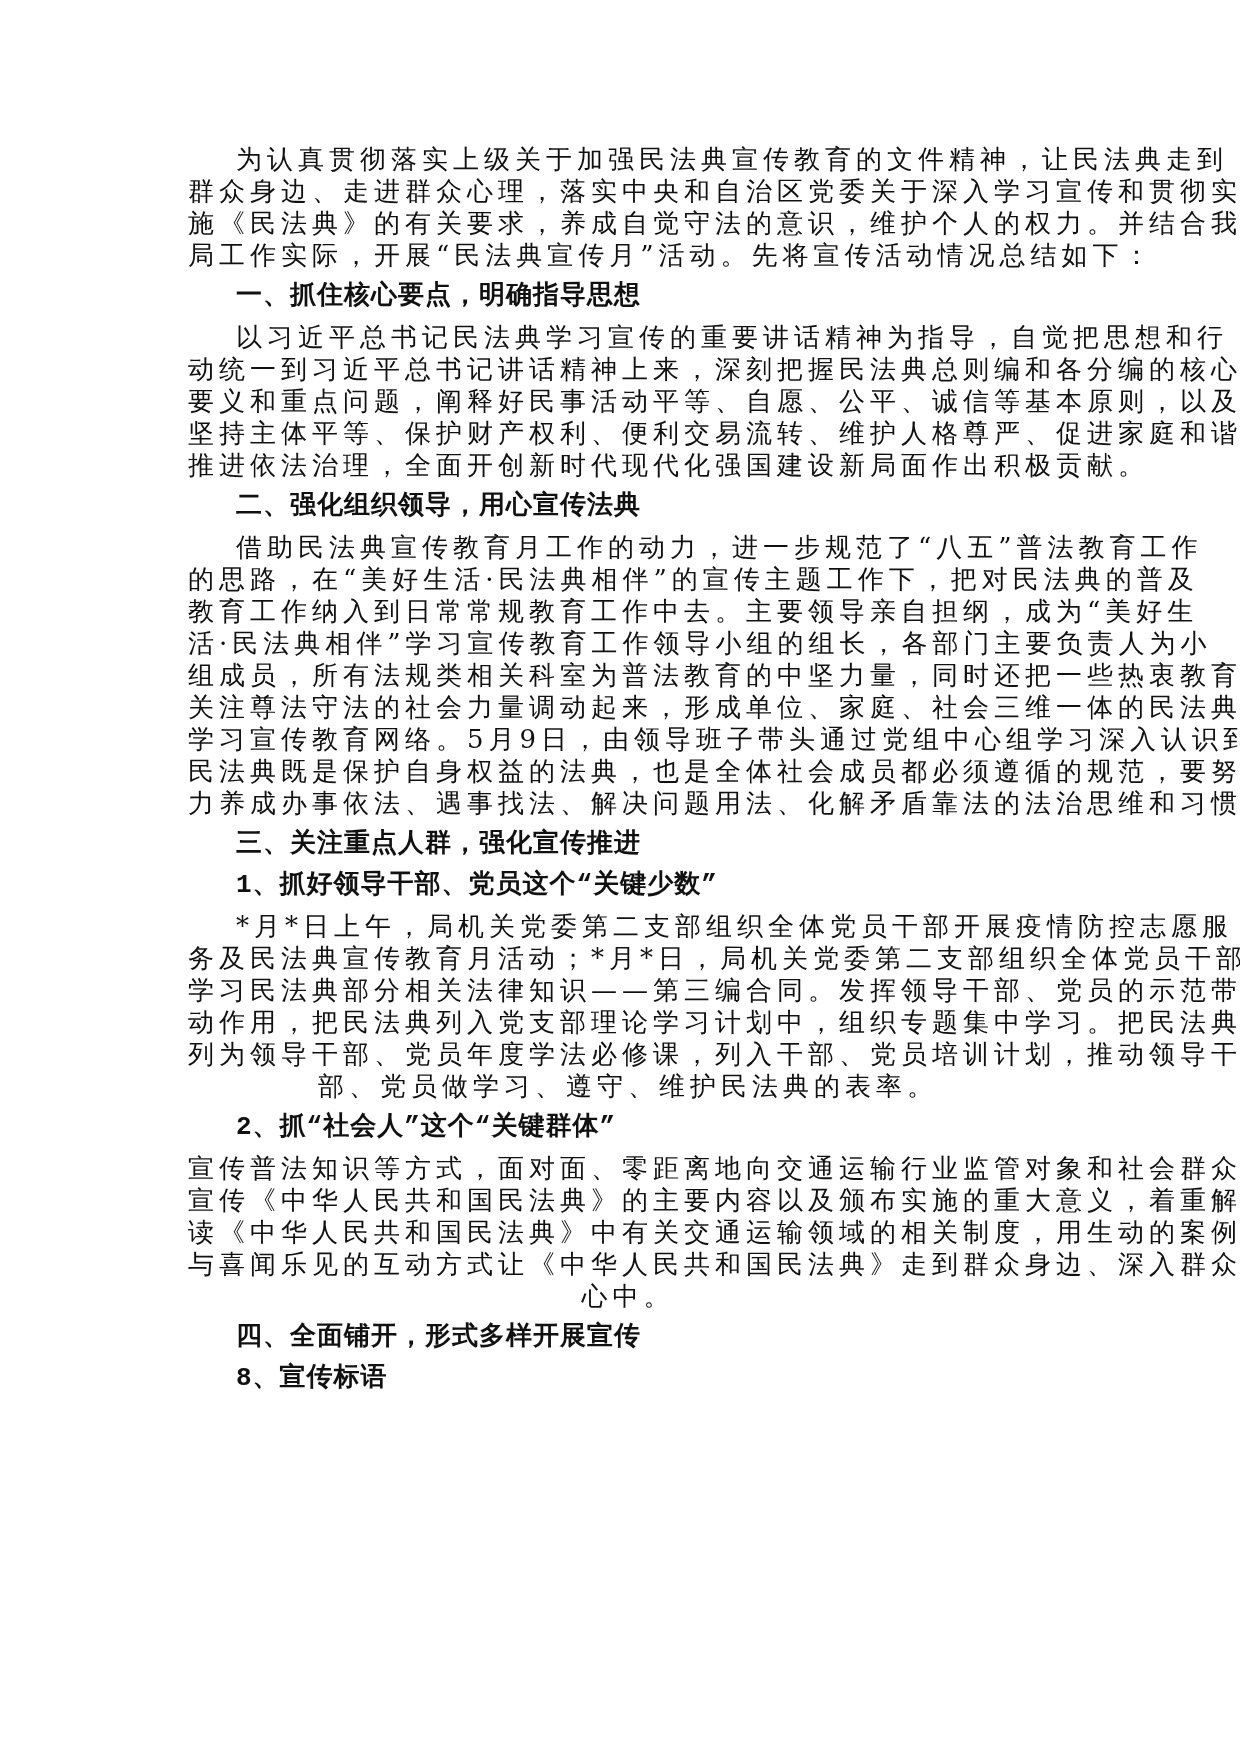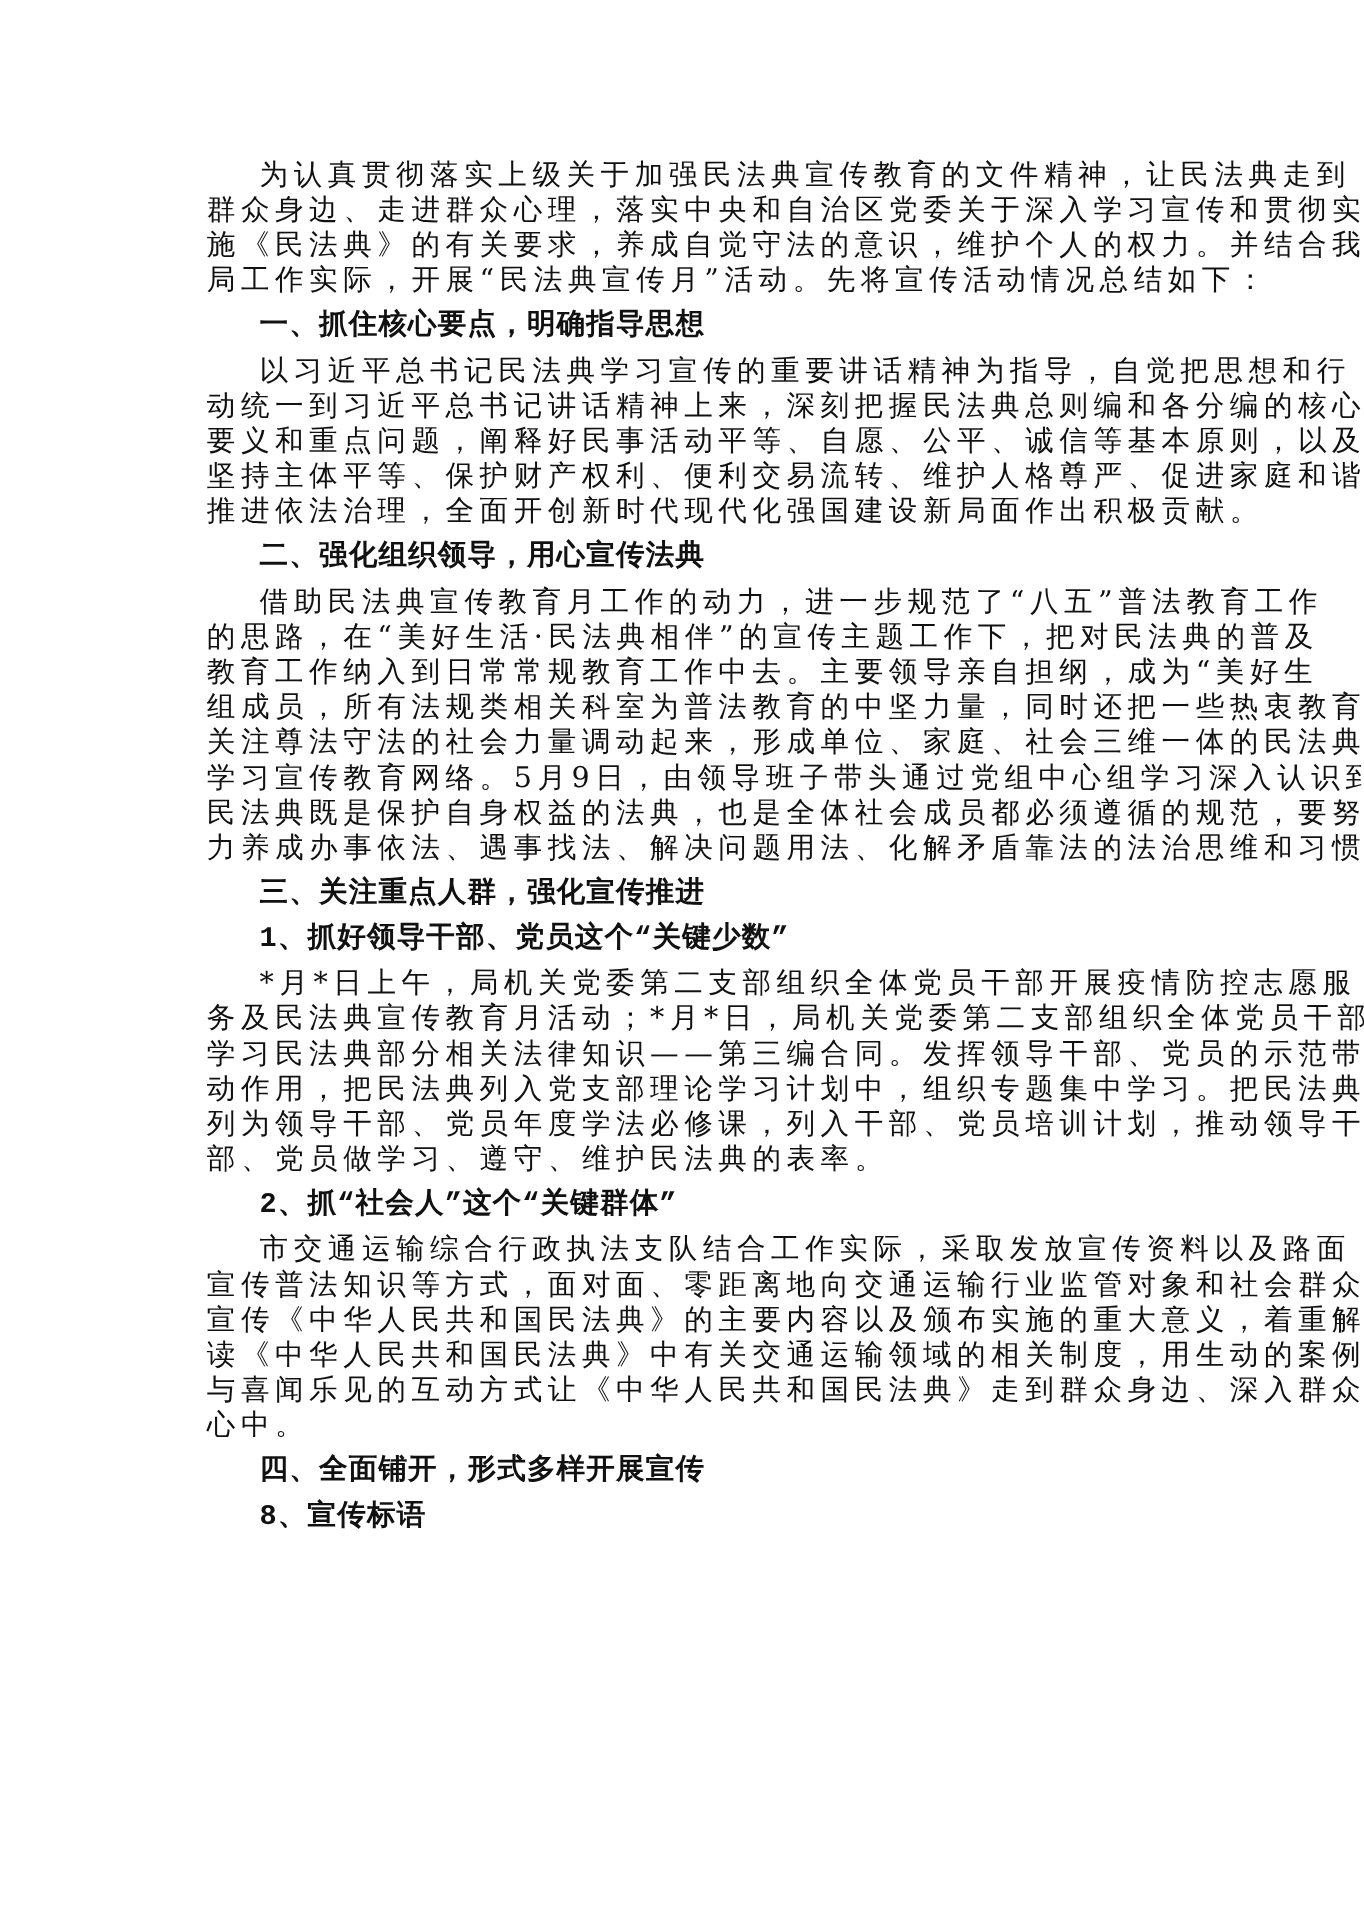--- a/index.html
+++ b/index.html
@@ -14,21 +14,21 @@
   }
   .line { height: 32px; line-height: 32px; display: block; }
   .indent { padding-left: 48px; }
   .heading {
     font-family: Liberation Mono, monospace;
     font-weight: bold; letter-spacing: 1px;
     height: 32px; line-height: 32px;
     margin: 9px 0 9px 48px;
     display: block;
   }
-  .para { display: block; }
+  .para { display: block; text-align: center; }
 </style>
 </head>
 <body>
 
 <div class="page">
 
   <div class="para">
     <span class="line indent">为认真贯彻落实上级关于加强民法典宣传教育的文件精神，让民法典走到</span>
     <span class="line">群众身边、走进群众心理，落实中央和自治区党委关于深入学习宣传和贯彻实</span>
     <span class="line">施《民法典》的有关要求，养成自觉守法的意识，维护个人的权力。并结合我</span>
@@ -42,41 +42,41 @@
     <span class="line">要义和重点问题，阐释好民事活动平等、自愿、公平、诚信等基本原则，以及</span>
     <span class="line">坚持主体平等、保护财产权利、便利交易流转、维护人格尊严、促进家庭和谐、</span>
     <span class="line">推进依法治理，全面开创新时代现代化强国建设新局面作出积极贡献。</span>
   </div>
 
   <span class="heading">二、强化组织领导，用心宣传法典</span>
   <div class="para">
     <span class="line indent">借助民法典宣传教育月工作的动力，进一步规范了“八五”普法教育工作</span>
     <span class="line">的思路，在“美好生活·民法典相伴”的宣传主题工作下，把对民法典的普及</span>
     <span class="line">教育工作纳入到日常常规教育工作中去。主要领导亲自担纲，成为“美好生</span>
+    <span class="line">活·民法典相伴”学习宣传教育工作领导小组的组长，各部门主要负责人为小</span>
     <span class="line">组成员，所有法规类相关科室为普法教育的中坚力量，同时还把一些热衷教育</span>
     <span class="line">关注尊法守法的社会力量调动起来，形成单位、家庭、社会三维一体的民法典</span>
     <span class="line">学习宣传教育网络。5月9日，由领导班子带头通过党组中心组学习深入认识到</span>
     <span class="line">民法典既是保护自身权益的法典，也是全体社会成员都必须遵循的规范，要努</span>
     <span class="line">力养成办事依法、遇事找法、解决问题用法、化解矛盾靠法的法治思维和习惯。</span>
   </div>
 
   <span class="heading">三、关注重点人群，强化宣传推进</span>
   <span class="heading">1、抓好领导干部、党员这个“关键少数”</span>
   <div class="para">
     <span class="line indent">*月*日上午，局机关党委第二支部组织全体党员干部开展疫情防控志愿服</span>
     <span class="line">务及民法典宣传教育月活动；*月*日，局机关党委第二支部组织全体党员干部</span>
     <span class="line">学习民法典部分相关法律知识——第三编合同。发挥领导干部、党员的示范带</span>
     <span class="line">动作用，把民法典列入党支部理论学习计划中，组织专题集中学习。把民法典</span>
     <span class="line">列为领导干部、党员年度学法必修课，列入干部、党员培训计划，推动领导干</span>
     <span class="line">部、党员做学习、遵守、维护民法典的表率。</span>
   </div>
 
   <span class="heading">2、抓“社会人”这个“关键群体”</span>
   <div class="para">
-    <span class="line indent">市交通运输综合行政执法支队结合工作实际，采取发放宣传资料以及路面</span>
     <span class="line">宣传普法知识等方式，面对面、零距离地向交通运输行业监管对象和社会群众</span>
     <span class="line">宣传《中华人民共和国民法典》的主要内容以及颁布实施的重大意义，着重解</span>
     <span class="line">读《中华人民共和国民法典》中有关交通运输领域的相关制度，用生动的案例</span>
     <span class="line">与喜闻乐见的互动方式让《中华人民共和国民法典》走到群众身边、深入群众</span>
     <span class="line">心中。</span>
   </div>
 
   <span class="heading">四、全面铺开，形式多样开展宣传</span>
   <span class="heading">8、宣传标语</span>
 

